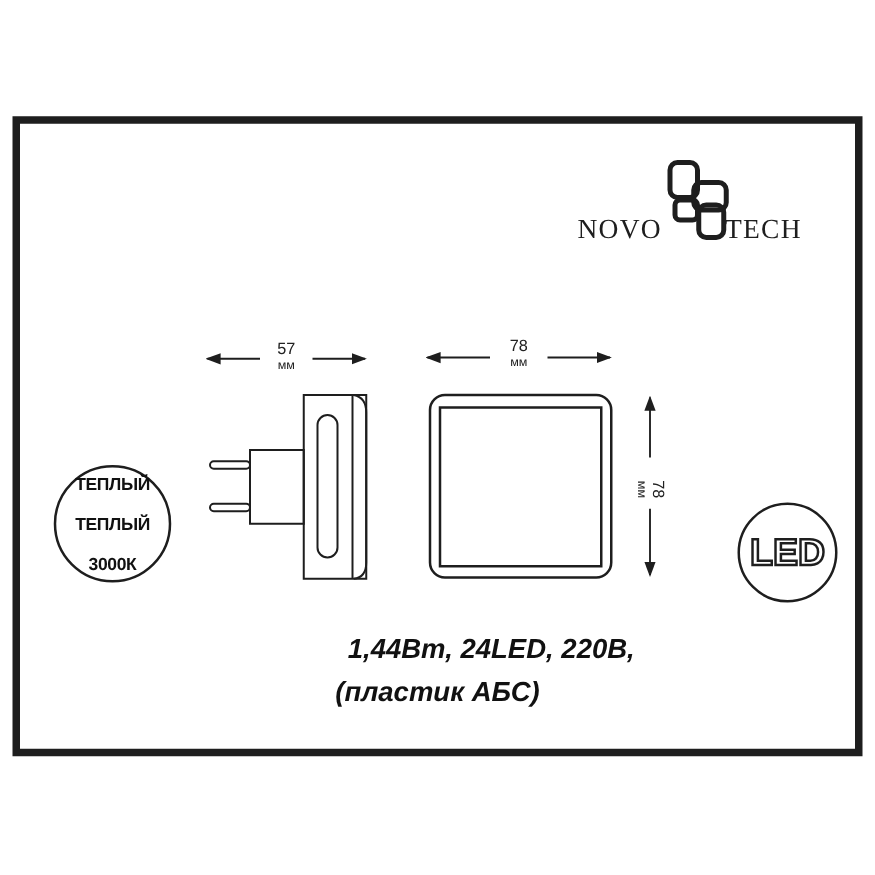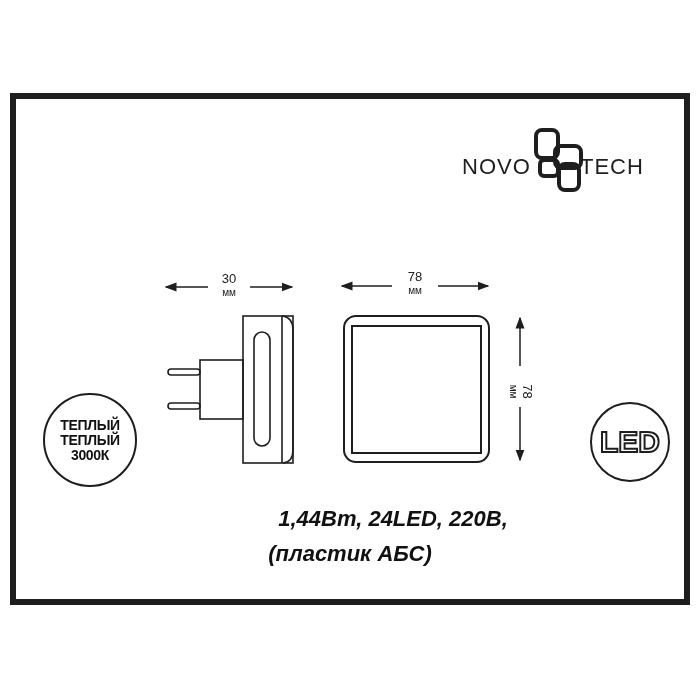--- a/index.html
+++ b/index.html
@@ -1,19 +1,19 @@
 <!DOCTYPE html>
 <html><head>
   <meta charset="utf-8">
   <style>
     html, body { margin: 0; padding: 0; background: #ffffff; }
     body { width: 700px; height: 700px; position: relative; overflow: hidden; font-family: "Liberation Sans", sans-serif; color: #1a1a1a; }
     .frame { position: absolute; left: 10px; top: 93px; width: 668px; height: 500px; border: 6px solid #1e1e1e; box-sizing: content-box; }
     .logo { position: absolute; left: 462px; top: 128px; width: 200px; height: 70px; }
-    .logo-text { position: absolute; top: 26px; font-size: 22px; font-weight: normal; letter-spacing: 1px; color: #1e1e1e; font-family: Liberation Sans, sans-serif; }
+    .logo-text { position: absolute; top: 42px; font-size: 22px; font-weight: normal; letter-spacing: 1px; color: #1e1e1e; font-family: Liberation Serif, serif; }
     .dim-label { position: absolute; text-align: center; font-size: 13px; line-height: 13px; color: #222; }
     .dim-label .unit { font-size: 10px; display: block; margin-top: 1px; }
     .badge { position: absolute; border: 2px solid #1e1e1e; border-radius: 50%; display: flex; flex-direction: column; align-items: center; justify-content: center; box-sizing: border-box; }
     .badge-warm span { font-weight: bold; font-size: 14px; line-height: 15px; color: #111; letter-spacing: -0.3px; }
     .spec { position: absolute; left: 0; width: 700px; text-align: center; font-weight: bold; font-style: italic; font-size: 22px; color: #111; }
     svg { position: absolute; left: 0; top: 0; }
   </style>
 </head>
 <body>
 
@@ -56,33 +56,33 @@
     <rect x="168" y="403" width="32" height="6" rx="3"></rect>
   </g>
 
   <g fill="none" stroke="#1e1e1e">
     <rect x="344" y="316" width="145" height="146" rx="12" stroke-width="2"></rect>
     <rect x="352" y="326" width="129" height="127" stroke-width="2"></rect>
   </g>
 </svg>
 
 <div class="dim-label" style="left:214px; top:272px; width:30px;">
-  <span>30</span>
+  <span>57</span>
   <span class="unit">мм</span>
 </div>
 <div class="dim-label" style="left:400px; top:270px; width:30px;">
   <span>78</span>
   <span class="unit">мм</span>
 </div>
 <div class="dim-label" style="left:500px; top:378px; width:40px; transform: rotate(90deg);">
   <span>78</span>
   <span class="unit">мм</span>
 </div>
 
-<div class="badge badge-warm" style="left:43px; top:393px; width:94px; height:94px;">
+<div class="badge badge-warm" style="left:43px; top:372px; width:94px; height:94px;gap:17px;">
   <span>ТЕПЛЫЙ</span>
   <span>ТЕПЛЫЙ</span>
   <span>3000К</span>
 </div>
 
 <div class="badge" style="left:590px; top:402px; width:80px; height:80px;">
   <svg width="80" height="80" viewBox="0 0 80 80" style="position:absolute;left:-2px;top:-2px;">
     <text x="40" y="50" text-anchor="middle" font-family="Liberation Sans, sans-serif" font-weight="bold" font-size="30" fill="#ffffff" stroke="#1e1e1e" stroke-width="2">LED</text>
   </svg>
 </div>

